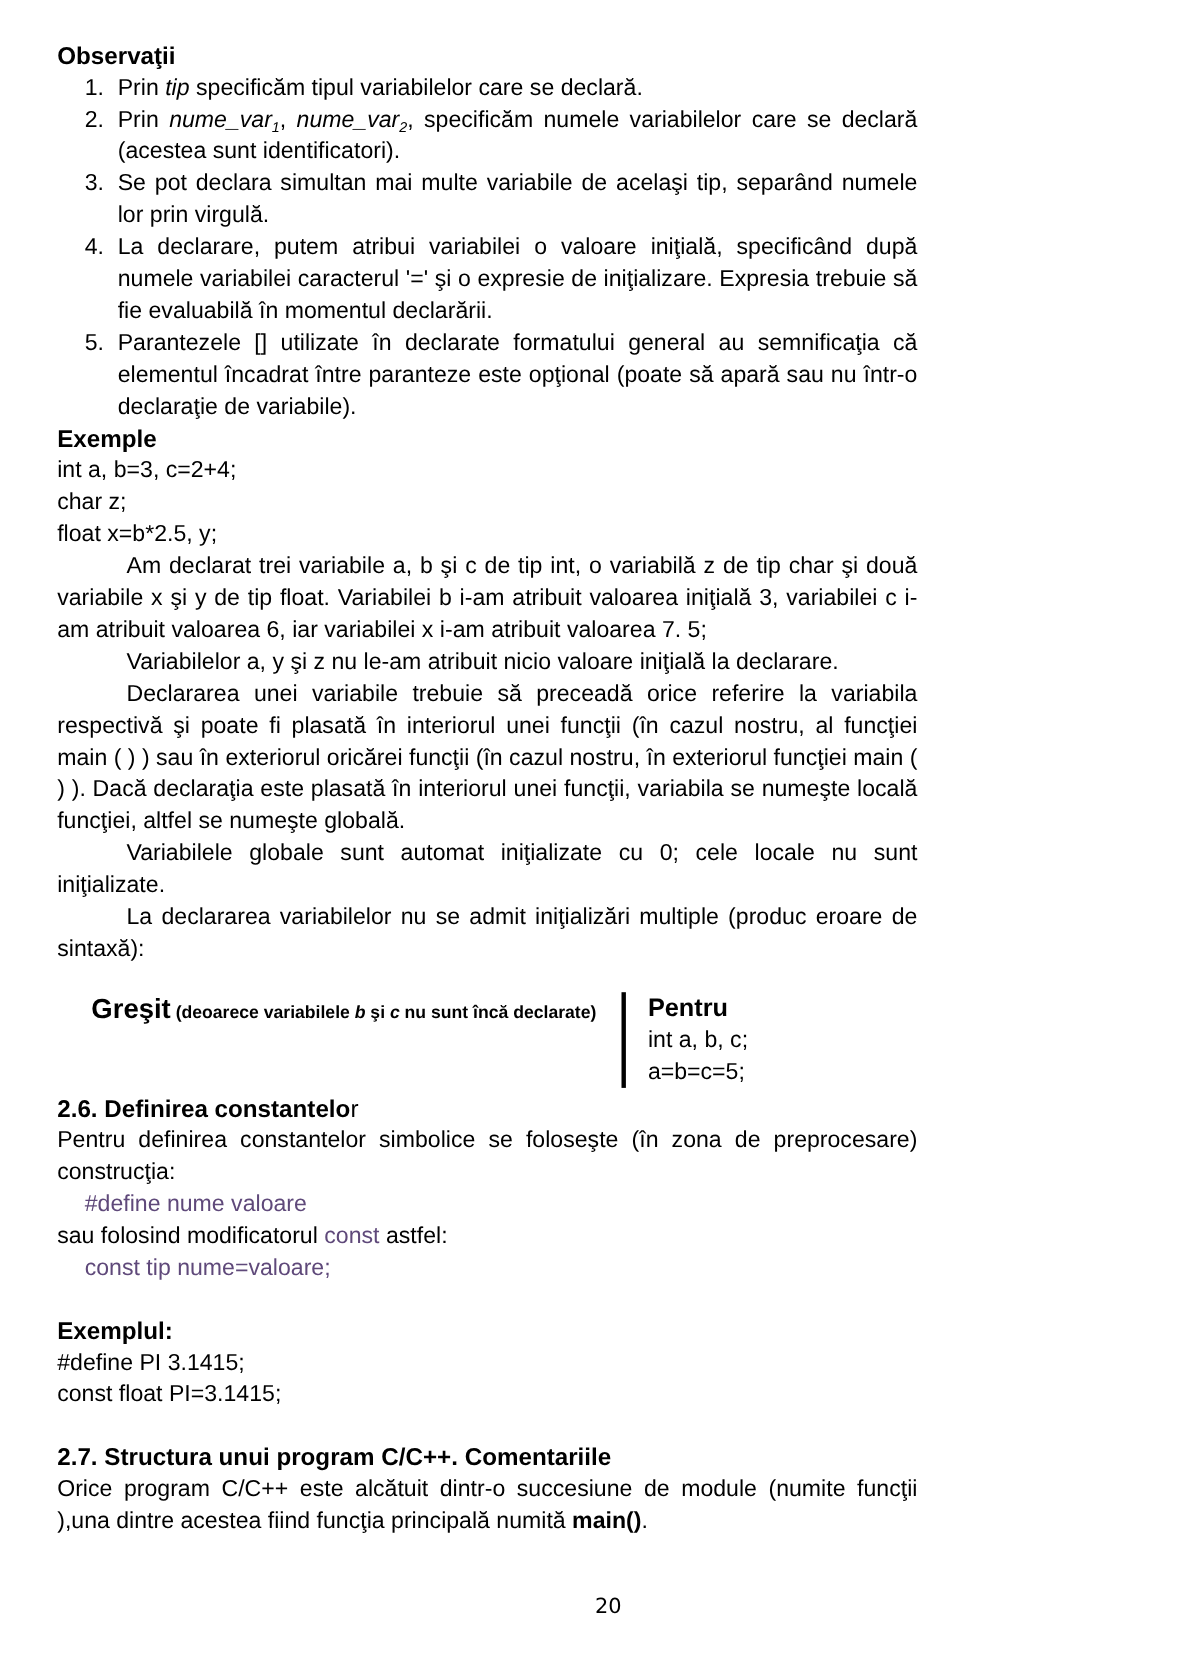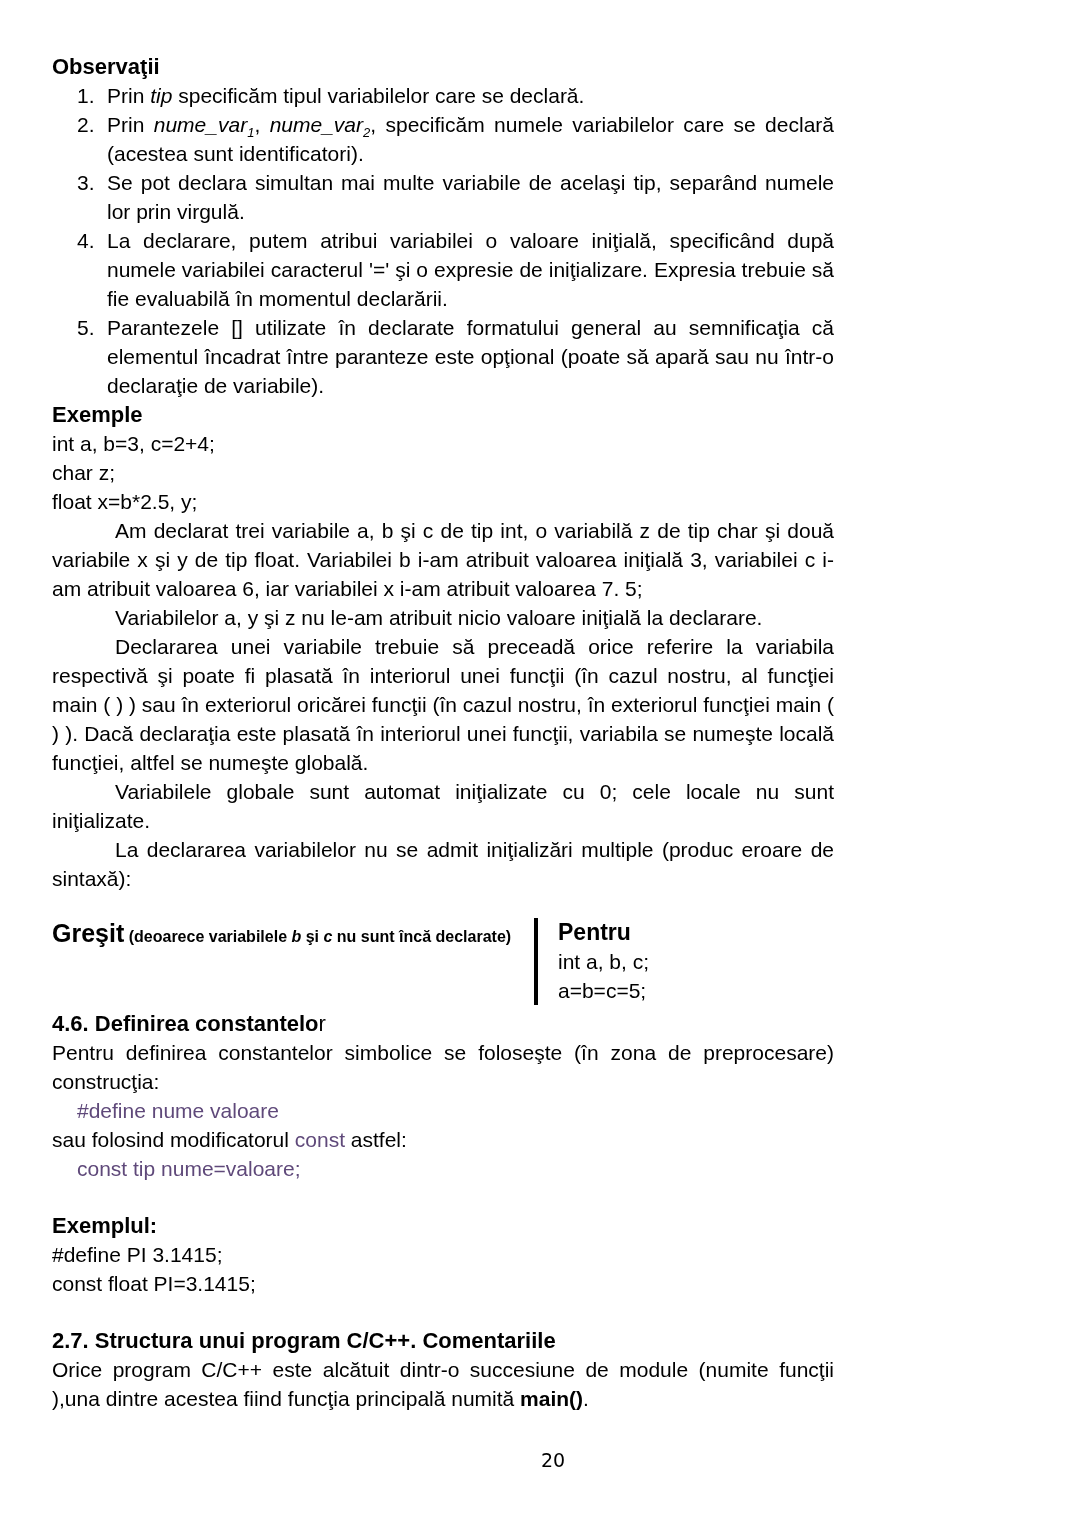--- a/index.html
+++ b/index.html
@@ -2,37 +2,37 @@
 <html style="--purple: #5f497a;"><head>
 <meta charset="utf-8">
 <style>
   html,body{margin:0;padding:0;background:#ffffff;}
   .page{
     position:relative;
     width:884px;height:1527px;
     background:#ffffff;color:#000000;
     font-family:"Liberation Sans","DejaVu Sans",sans-serif;
     font-size:21px;line-height:29px;
-    padding:52px 50px 0 52px;
+    padding:36px 50px 0 52px;
     box-sizing:border-box;overflow:hidden;
   }
   .h{font-weight:700;font-size:22px;}
   .reg{font-weight:400;}
   .just{text-align:justify;}
   .ind{text-indent:63px;}
   .obs-item{display:flex;align-items:flex-start;}
   .obs-num{flex:0 0 30px;margin-left:25px;}
   .obs-body{flex:1;text-align:justify;}
   .itb{font-style:italic;}
   sub{font-size:0.62em;line-height:0;}
   .pcode{padding-left:25px;color:var(--purple,#5f497a);}
   .purple{color:var(--purple,#5f497a);}
   .compare{display:flex;margin-top:25px;margin-bottom:4px;}
   .cmp-left{flex:0 0 486px;box-sizing:border-box;border-right:4px solid #000;
-            padding-right:14px;padding-bottom:22px;}
+            padding-right:14px;padding-bottom:22px;margin-left:31px;}
   .cmp-right{padding-left:20px;}
   .wrong-head{text-align:justify;}
   .wrong-title{font-weight:700;font-size:25px;line-height:30px;}
   .wrong-note{font-weight:700;font-size:16px;line-height:24px;}
   .correct-title{font-weight:700;font-size:23px;}
   .mt-blank{margin-top:28px;}
   .pagenum{position:absolute;top:1446px;left:13px;width:1080px;text-align:center;
            font-size:19px;font-family:"DejaVu Sans",sans-serif;}
 </style>
 </head>
@@ -80,21 +80,21 @@
     <div class="cmp-left">
       <div class="wrong-head"><span class="wrong-title">Greşit</span><span class="wrong-note"><span> (deoarece variabilele </span><i class="itb">b</i><span> şi </span><i class="itb">c</i><span> nu sunt încă declarate)</span></span></div>
     </div>
     <div class="cmp-right">
       <div class="correct-title">Pentru</div>
       <div>int a, b, c;</div>
       <div>a=b=c=5;</div>
     </div>
   </div>
 
-  <div class="h"><span>4.6. Definirea constantelo</span><span class="reg">r</span></div>
+  <div class="h"><span>2.6. Definirea constantelo</span><span class="reg">r</span></div>
   <p class="just" style="margin:0">Pentru definirea constantelor simbolice se foloseşte (în zona de preprocesare) construcţia:</p>
   <div class="pcode">#define nume valoare</div>
   <div><span>sau folosind modificatorul </span><span class="purple">const</span><span> astfel:</span></div>
   <div class="pcode">const tip nume=valoare;</div>
 
   <div class="mt-blank">
     <div class="h">Exemplul:</div>
     <div>#define PI 3.1415;</div>
     <div>const float PI=3.1415;</div>
   </div>

